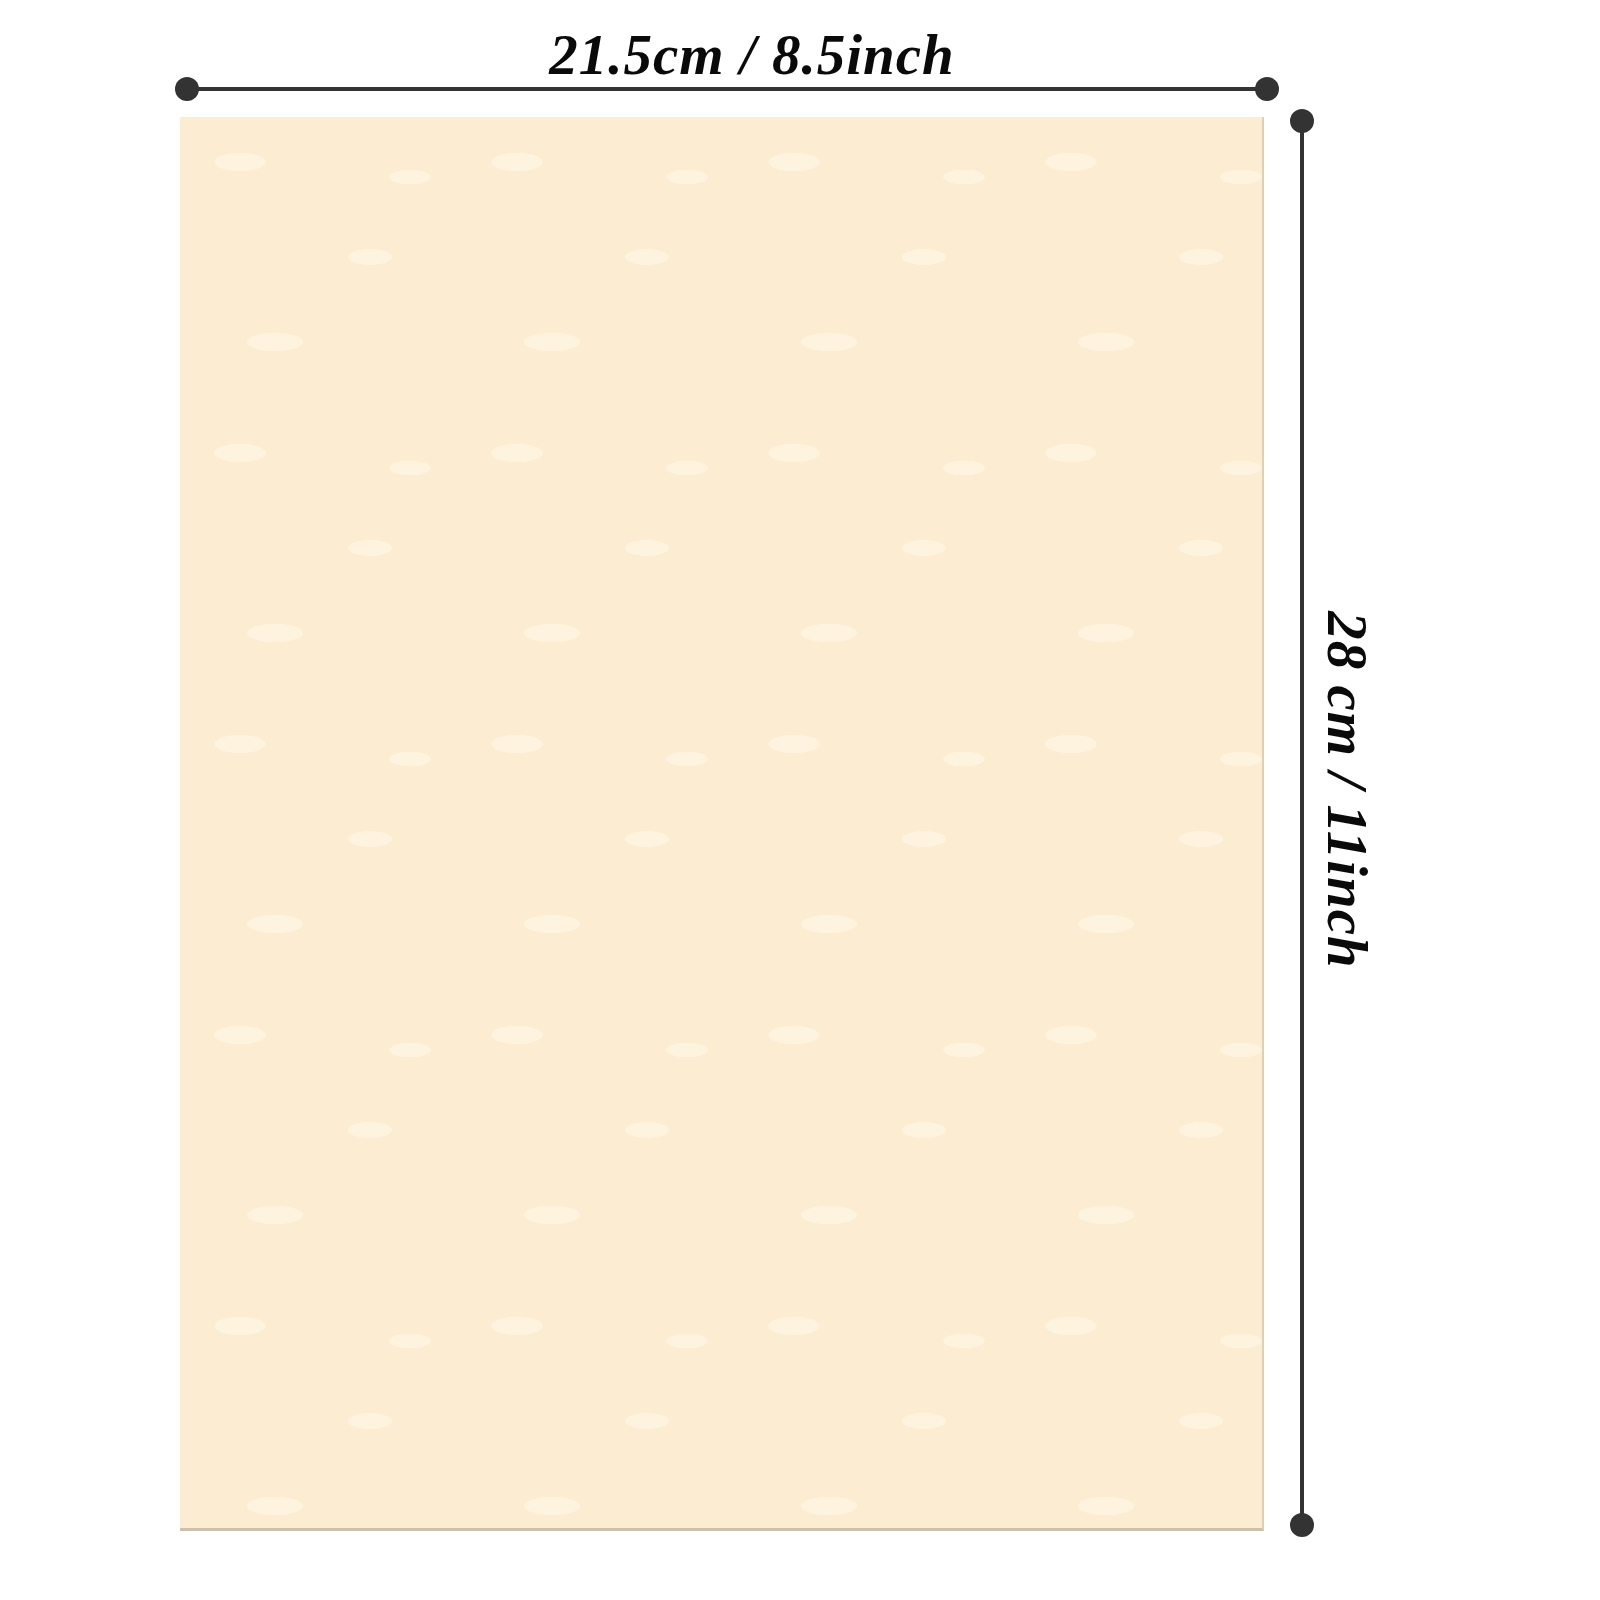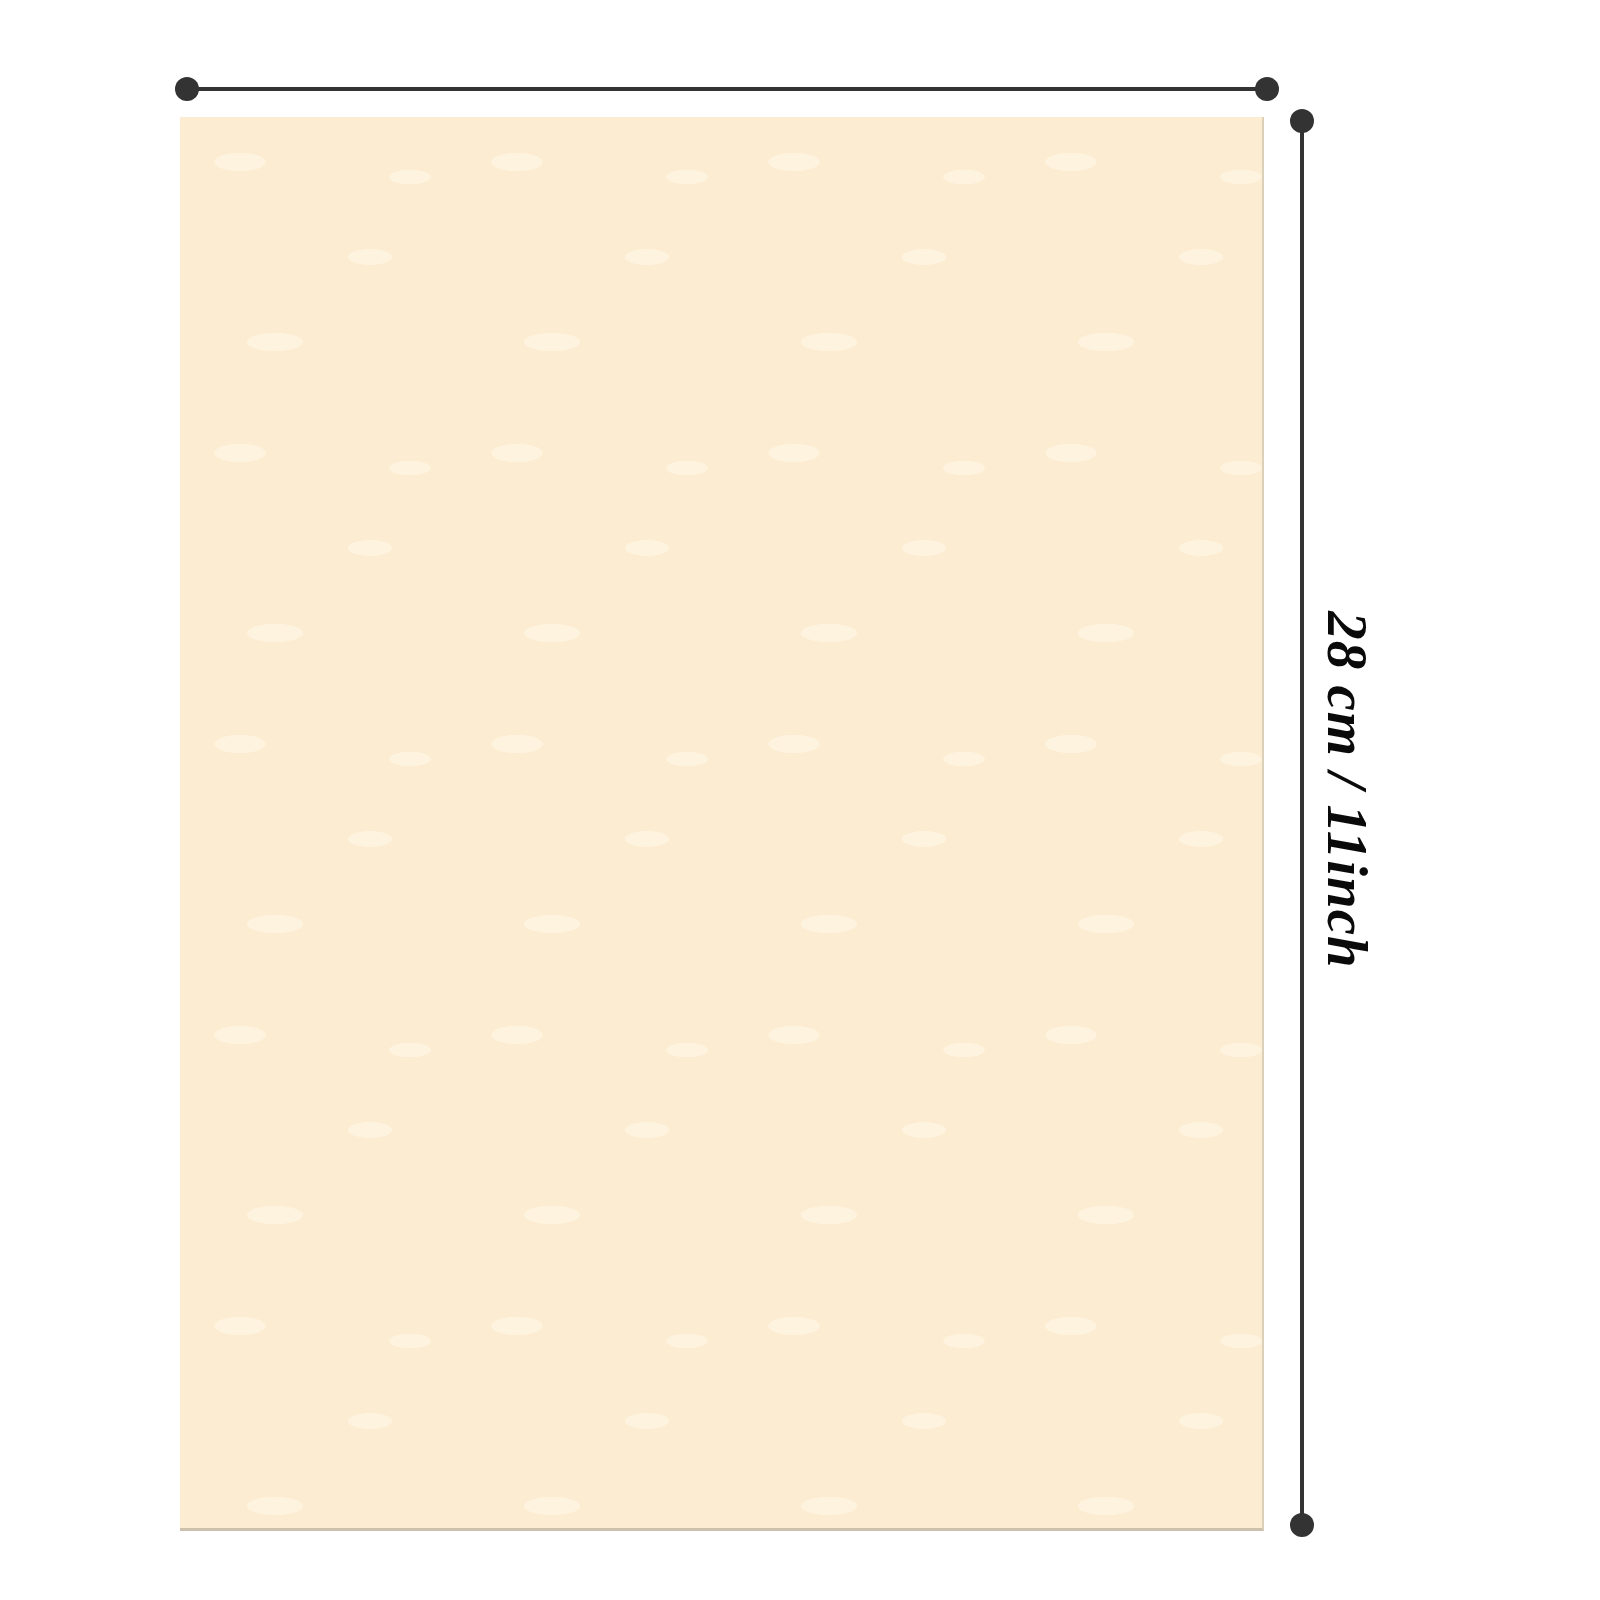--- a/index.html
+++ b/index.html
@@ -84,20 +84,21 @@
     transform: translate(-50%, -50%) rotate(90deg);
   }
 </style>
 </head>
 <body>
 
 <div class="canvas">
 
   <div class="paper"></div>
 
+  <div class="dim-label w-label">21.5cm / 8.5inch</div>
   <div class="dim-line h-line"></div>
   <div class="dot dot-h-left"></div>
   <div class="dot dot-h-right"></div>
 
   <div class="dim-label h-label">28 cm / 11inch</div>
   <div class="dim-line v-line"></div>
   <div class="dot dot-v-top"></div>
   <div class="dot dot-v-bottom"></div>
 
 </div>

